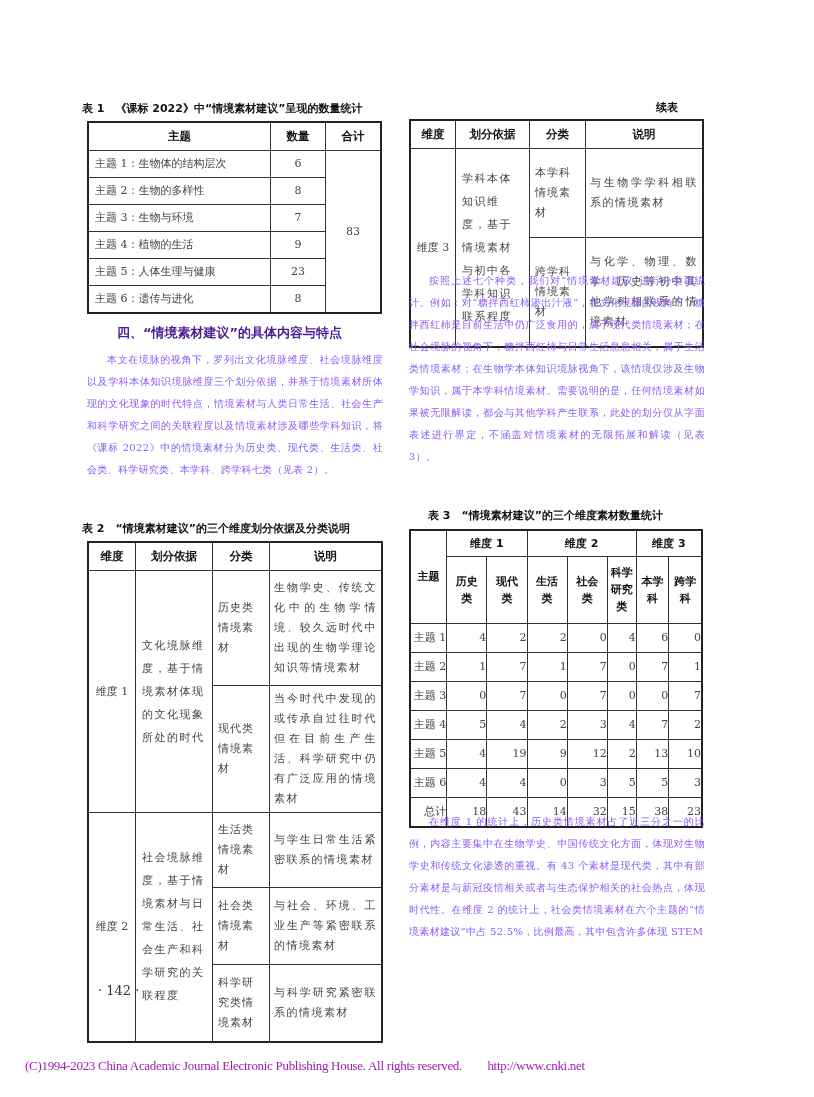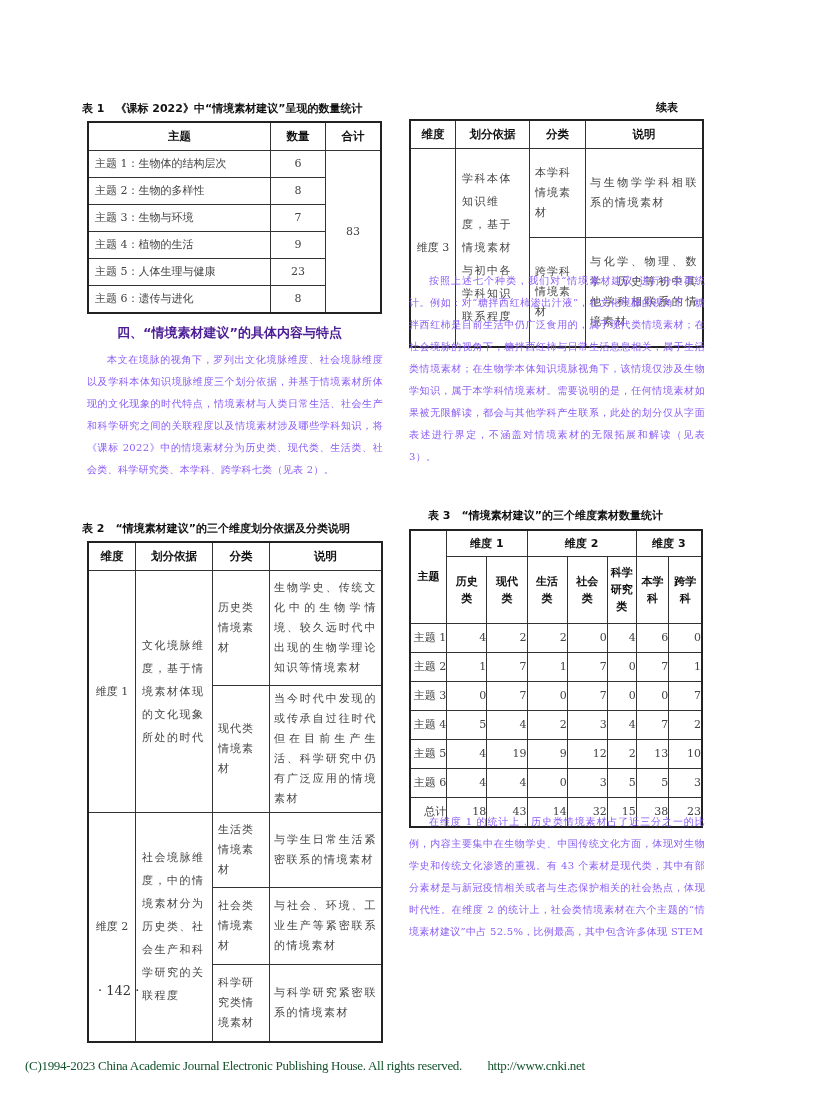--- a/index.html
+++ b/index.html
@@ -15,21 +15,21 @@
   .para p{margin:0;text-indent:2em;}
   .t1 td{height:26px;}
   .c{text-align:center;}
   .l{text-align:left;padding-left:6px;}
   .desc{padding:3px 4px;line-height:20px;text-align:justify;letter-spacing:1.5px;}
   .basis{padding:18px 6px;line-height:23px;letter-spacing:1.5px;text-align:left;}
   .cat{padding:7px 5px;line-height:20px;letter-spacing:1px;text-align:left;}
   .t3 td{height:28px;text-align:right;}
   .t3 th{font-size:11px;line-height:17px;}
   .sec{font-family:"DejaVu Sans","Liberation Sans",sans-serif;font-weight:bold;font-size:13px;color:#4c1d95;white-space:nowrap;}
-  .footer{font-family:"Liberation Serif","DejaVu Serif",serif;font-size:13px;color:#14532d;white-space:nowrap;letter-spacing:-0.3px;}
+  .footer{font-family:"Liberation Serif","DejaVu Serif",serif;font-size:13px;color:#a21caf;white-space:nowrap;letter-spacing:-0.3px;}
 </style>
 </head>
 <body>
 
 <div class="abs cap" style="left:82px;top:101px;">表 1　《课标 2022》中“情境素材建议”呈现的数量统计</div>
 <table class="outer t1" style="left:87px;top:121px;width:295px;">
   <tbody>
       <tr style="height:28px;">
     <th style="width:185px;">主题</th>
     <th style="width:55px;">数量</th>
@@ -82,21 +82,21 @@
     <td class="basis" rowspan="2">文化境脉维度，基于情境素材体现的文化现象所处的时代</td>
     <td class="cat" style="height:100px;">历史类情境素材</td>
     <td class="desc">生物学史、传统文化中的生物学情境、较久远时代中出现的生物学理论知识等情境素材</td>
   </tr>
   <tr>
     <td class="cat" style="height:100px;">现代类情境素材</td>
     <td class="desc">当今时代中发现的或传承自过往时代但在目前生产生活、科学研究中仍有广泛应用的情境素材</td>
   </tr>
   <tr>
     <td class="c" rowspan="3">维度 2</td>
-    <td class="basis" rowspan="3">社会境脉维度，中的情境素材分为历史类、社会生产和科学研究的关联程度</td>
+    <td class="basis" rowspan="3">社会境脉维度，基于情境素材与日常生活、社会生产和科学研究的关联程度</td>
     <td class="cat" style="height:50px;">生活类情境素材</td>
     <td class="desc">与学生日常生活紧密联系的情境素材</td>
   </tr>
   <tr>
     <td class="cat" style="height:62px;">社会类情境素材</td>
     <td class="desc">与社会、环境、工业生产等紧密联系的情境素材</td>
   </tr>
   <tr>
     <td class="cat" style="height:62px;">科学研究类情境素材</td>
     <td class="desc">与科学研究紧密联系的情境素材</td>

